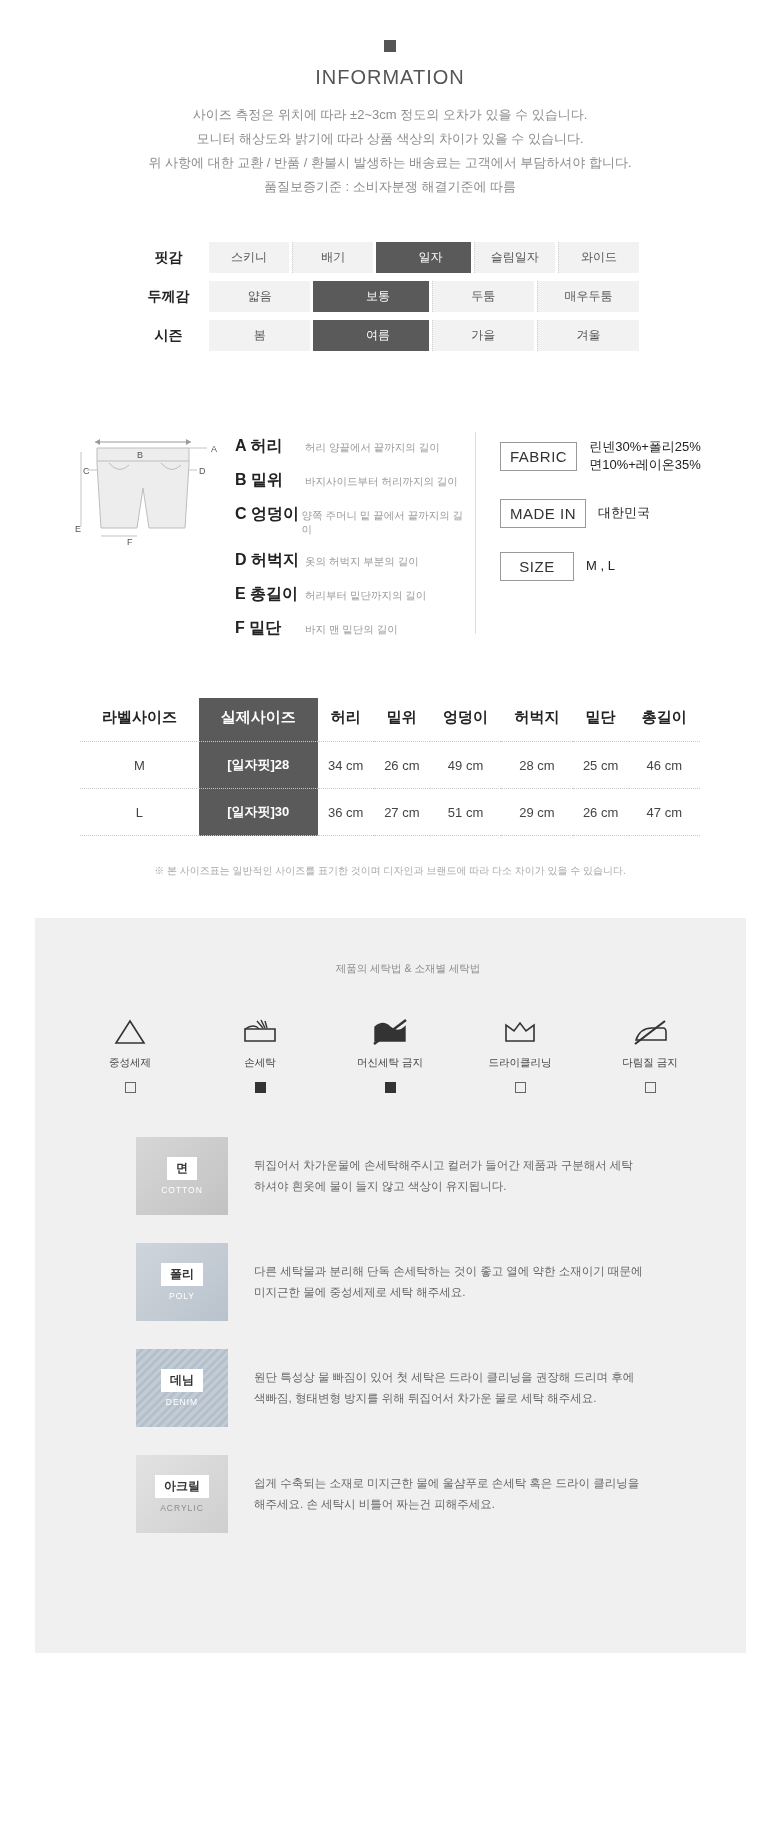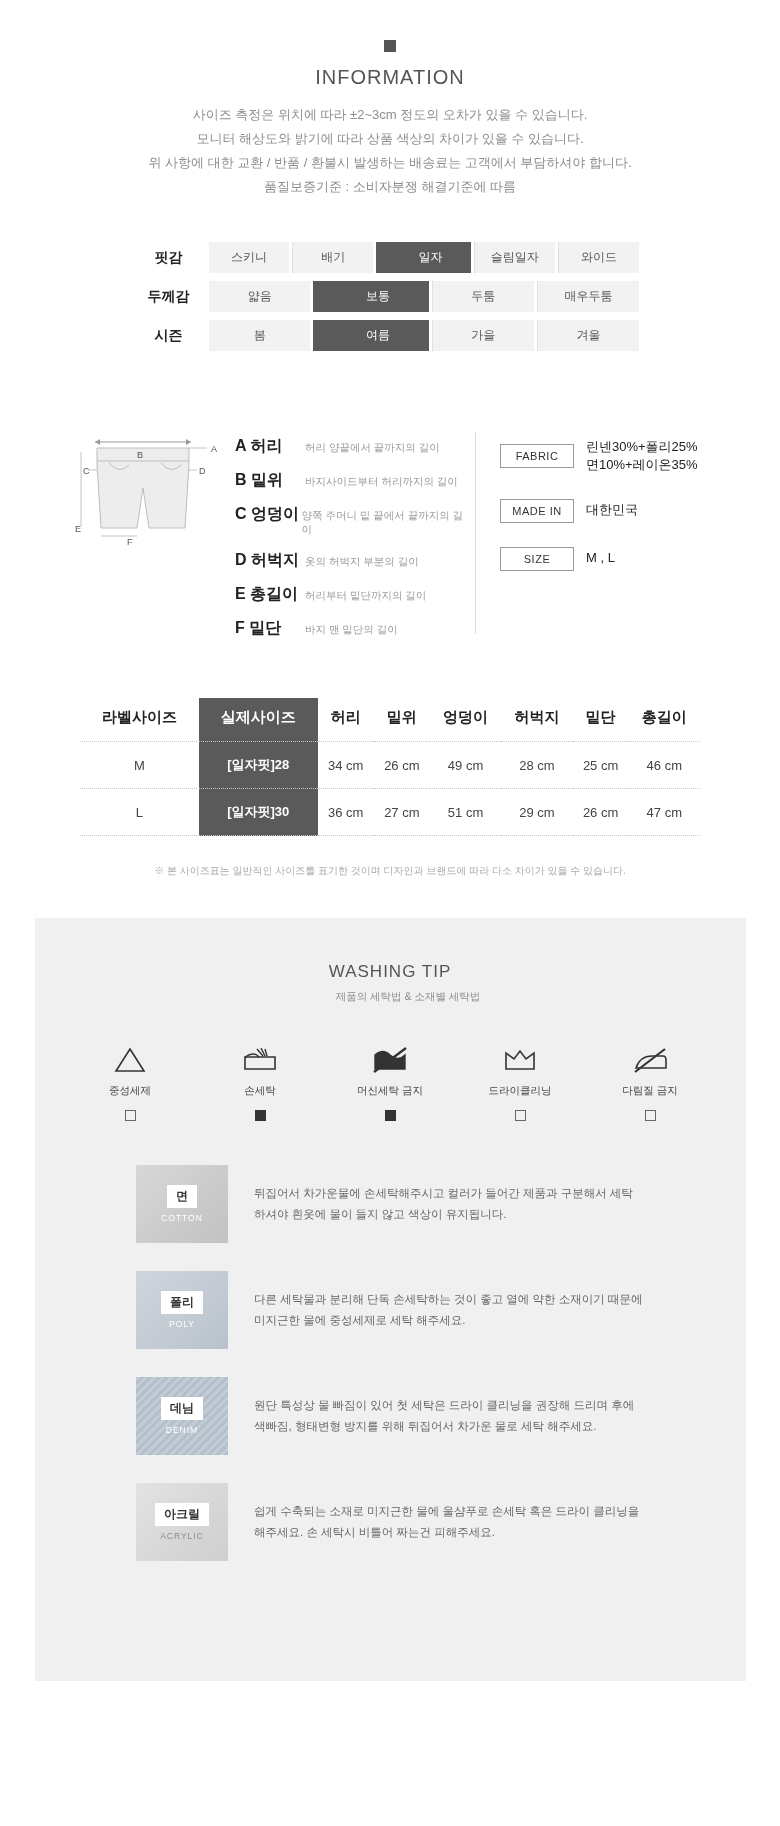--- a/index.html
+++ b/index.html
@@ -62,21 +62,21 @@
   .legend { width: 230px; padding-top: 22px; }
   .legend-row { display: flex; align-items: baseline; margin-bottom: 13px; }
   .legend-key { width: 70px; font-size: 16px; font-weight: bold; color: #222; }
   .legend-desc { font-size: 10.5px; color: #9a9a9a; }
 
   .spec-divider { width: 1px; background: #ddd; align-self: stretch; margin: 18px 24px 18px 10px; }
 
   .facts { width: 215px; padding-top: 24px; }
   .fact-row { display: flex; align-items: center; margin-bottom: 24px; }
   .fact-badge {
-    border: 1px solid #999; font-size: 11px; color: #333;
+    border: 1px solid #999; font-size: 15px; color: #333;
     padding: 5px 9px; min-width: 74px; text-align: center; letter-spacing: .5px;
   }
   .fact-val { font-size: 13px; color: #222; margin-left: 12px; line-height: 1.4; }
 
   
   .size-table {
     width: 620px; margin: 46px auto 0;
     border-collapse: collapse;
     text-align: center;
   }
@@ -306,21 +306,20 @@
         <td>29 cm</td>
         <td>26 cm</td>
         <td>47 cm</td>
       </tr>
     </tbody>
   </table>
 
   <div class="size-note">※ 본 사이즈표는 일반적인 사이즈를 표기한 것이며 디자인과 브랜드에 따라 다소 차이가 있을 수 있습니다.</div>
 
   <div class="washing">
-    <div class="wash-title">WASHING TIP</div>
     <div class="wash-sub">제품의 세탁법 &amp; 소재별 세탁법</div>
 
     <div class="wash-icons">
 
       <div class="wash-item">
         <div class="wash-glyph">
           <svg width="34" height="30" viewBox="0 0 34 30">
             <polygon points="17,4 31,26 3,26" fill="none" stroke="#333" stroke-width="1.6"></polygon>
           </svg>
         </div>

